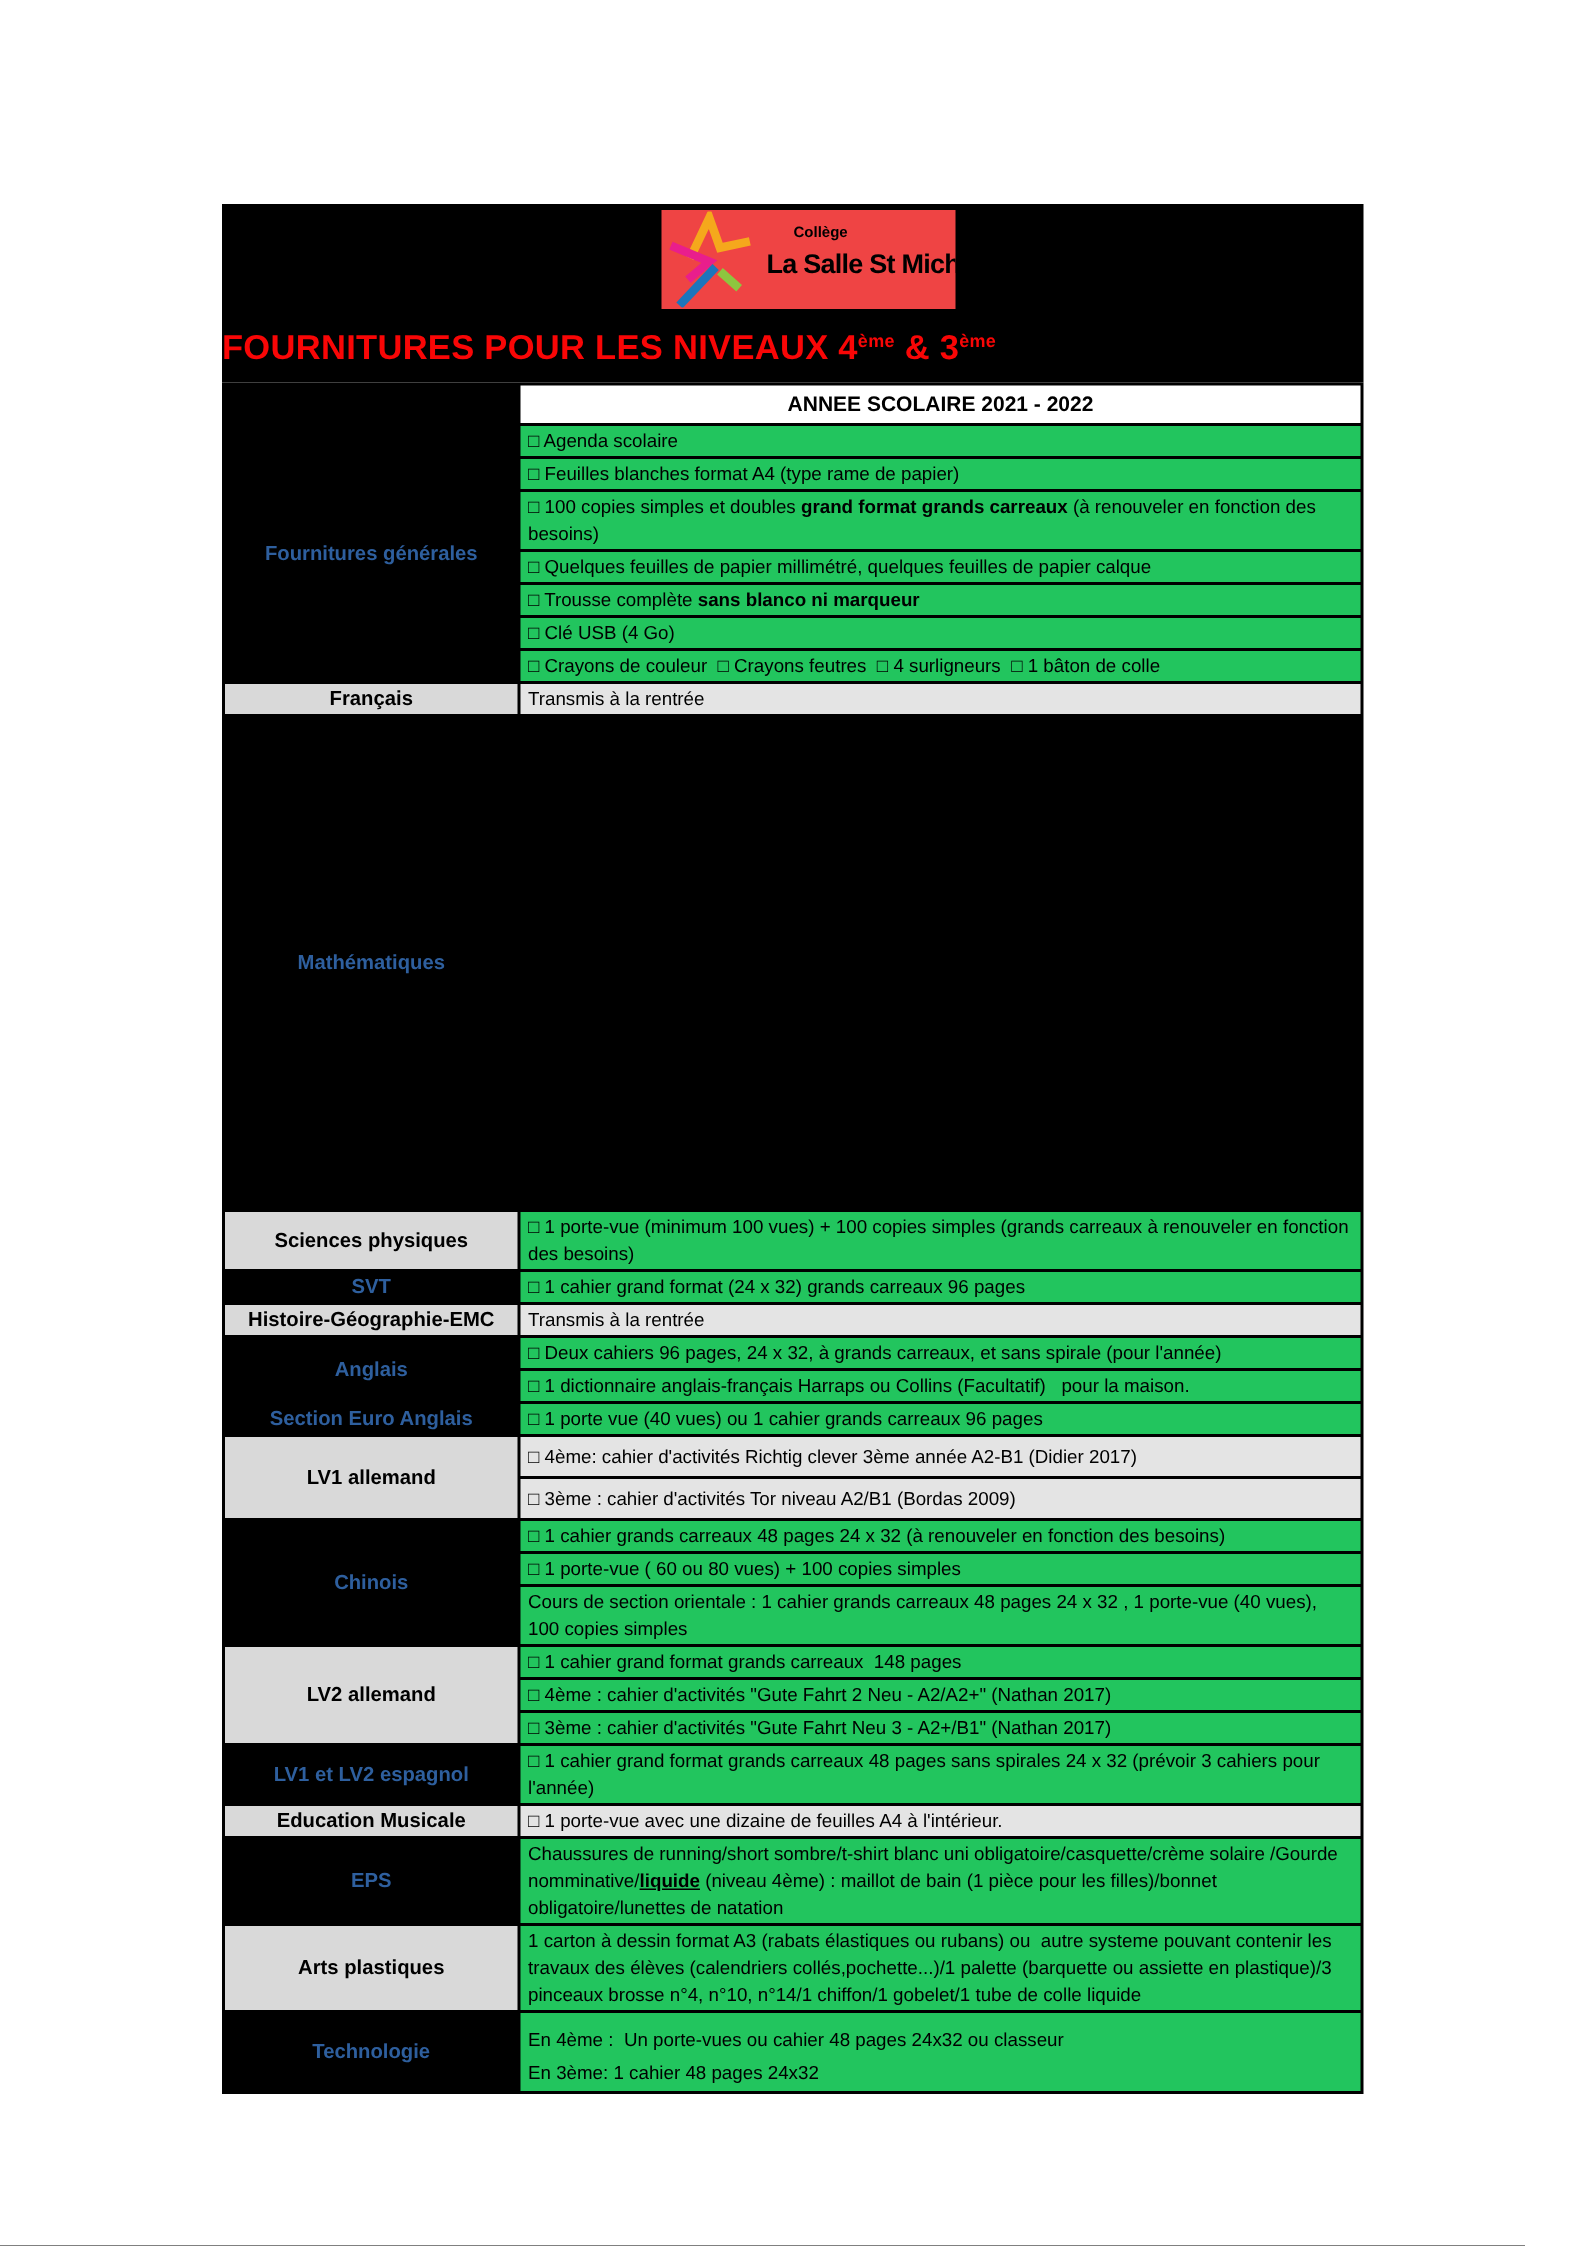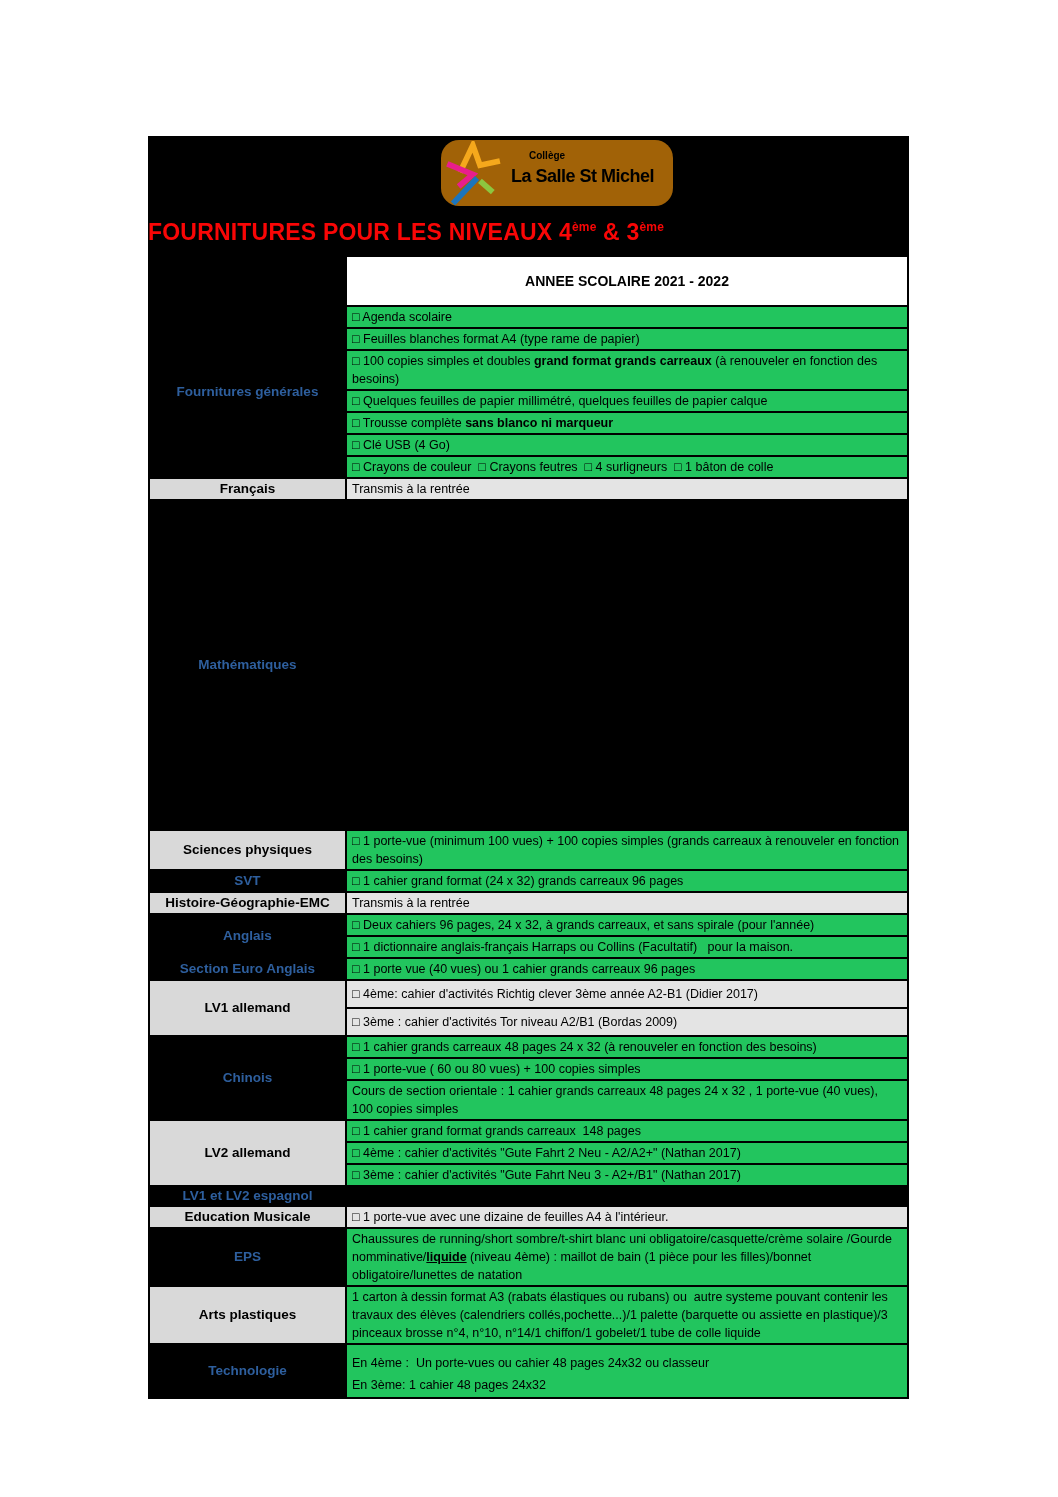--- a/index.html
+++ b/index.html
@@ -5,22 +5,22 @@
   html,body { margin:0; padding:0; }
   body {
     width:1058px; height:1497px; background:#ffffff; position:relative;
     font-family:"Liberation Sans", sans-serif; color:#000;
   }
   .doc { position:absolute; left:148px; top:136px; width:761px; }
 
   
   .banner { background:#000; padding:4px 0 10px 0; }
   .logo-box {
-    width:232px; height:66px; background:#a16207; margin-left:293px;
-    position:relative; overflow:hidden;border-radius:18px;
+    width:196px; height:66px; background:#ef4444; margin-left:293px;
+    position:relative; overflow:hidden;
   }
   .logo-star { position:absolute; left:2px; top:1px; }
   .star-pink   { stroke:var(--star_pink);   stroke-width:8; fill:none; }
   .star-orange { stroke:var(--star_orange); stroke-width:8; fill:none; }
   .star-blue   { stroke:var(--star_blue);   stroke-width:8; fill:none; }
   .star-green  { stroke:var(--star_green);  stroke-width:8; fill:none; }
   .logo-line1 { position:absolute; left:88px; top:10px; font-size:10px; font-weight:bold; }
   .logo-line2 { position:absolute; left:50px; top:26px; font-size:18px; font-weight:bold; letter-spacing:-0.5px; white-space:nowrap;margin-left:20px; }
   .page-title {
     margin-top:8px; text-align:left; color:var(--title_red);
@@ -40,21 +40,21 @@
   .label-gray  { background:var(--cell_gray); color:#000; }
   .items { flex:1 1 auto; display:flex; flex-direction:column; gap:2px; min-width:0; }
   .item {
     background:#22c55e; font-size:12.5px; line-height:18px; padding:1px 5px;
     white-space:pre-wrap; min-height:18px; box-sizing:border-box;
   }
   .item.gray { background:var(--item_gray); }
   .item.tall { min-height:26px; display:flex; align-items:center; }
   .item.tech { line-height:22px; padding-top:7px; }
   .year-cell {
-    background:#fff; font-weight:bold; font-size:14px; height:48px;
+    background:#fff; font-weight:bold; font-size:14px; height:25px;
     display:flex; align-items:center; justify-content:center; box-sizing:border-box;
   }
   .math-items { background:#000; height:328px; }
 </style>
 </head>
 <body>
 
 <div class="doc">
 
   <div class="banner">
@@ -163,20 +163,21 @@
       <div class="items">
         <div class="item"><span>□ 1 cahier grand format grands carreaux  148 pages</span></div>
         <div class="item"><span>□ 4ème : cahier d'activités "Gute Fahrt 2 Neu - A2/A2+" (Nathan 2017)</span></div>
         <div class="item"><span>□ 3ème : cahier d'activités "Gute Fahrt Neu 3 - A2+/B1" (Nathan 2017)</span></div>
       </div>
     </div>
 
     <div class="section">
       <div class="label-cell label-black">LV1 et LV2 espagnol</div>
       <div class="items">
+        <div class="item"><span>□ 1 cahier grand format grands carreaux 48 pages sans spirales 24 x 32 (prévoir 3 cahiers pour l'année)</span></div>
       </div>
     </div>
 
     <div class="section">
       <div class="label-cell label-gray">Education Musicale</div>
       <div class="items">
         <div class="item gray"><span>□ 1 porte-vue avec une dizaine de feuilles A4 à l'intérieur.</span></div>
       </div>
     </div>
 

